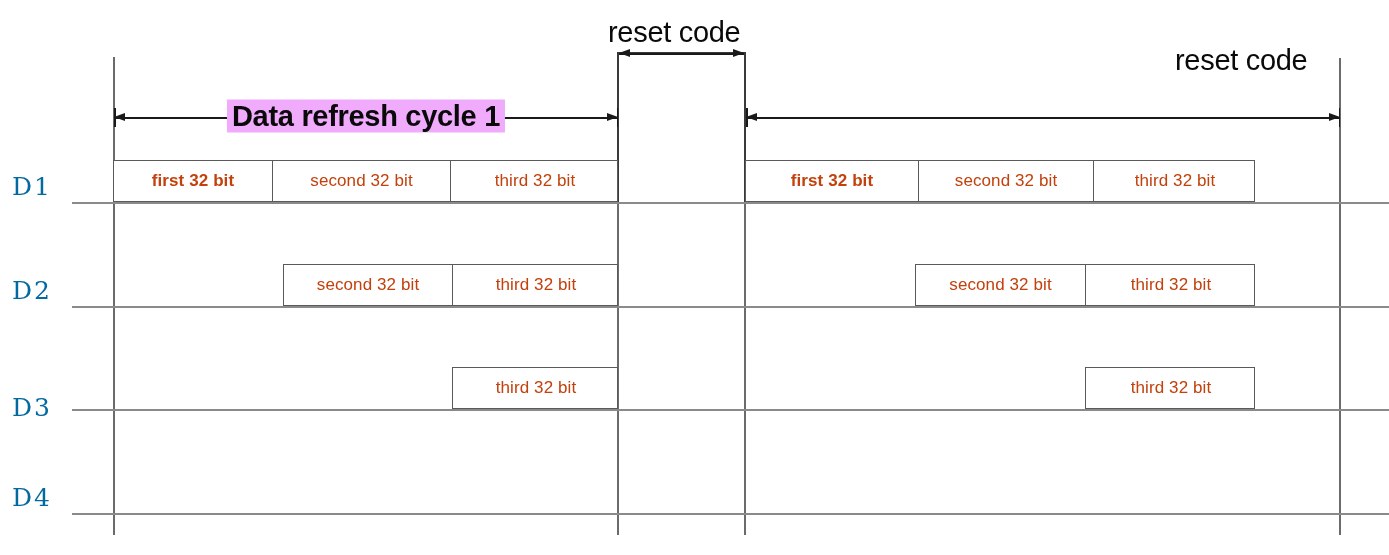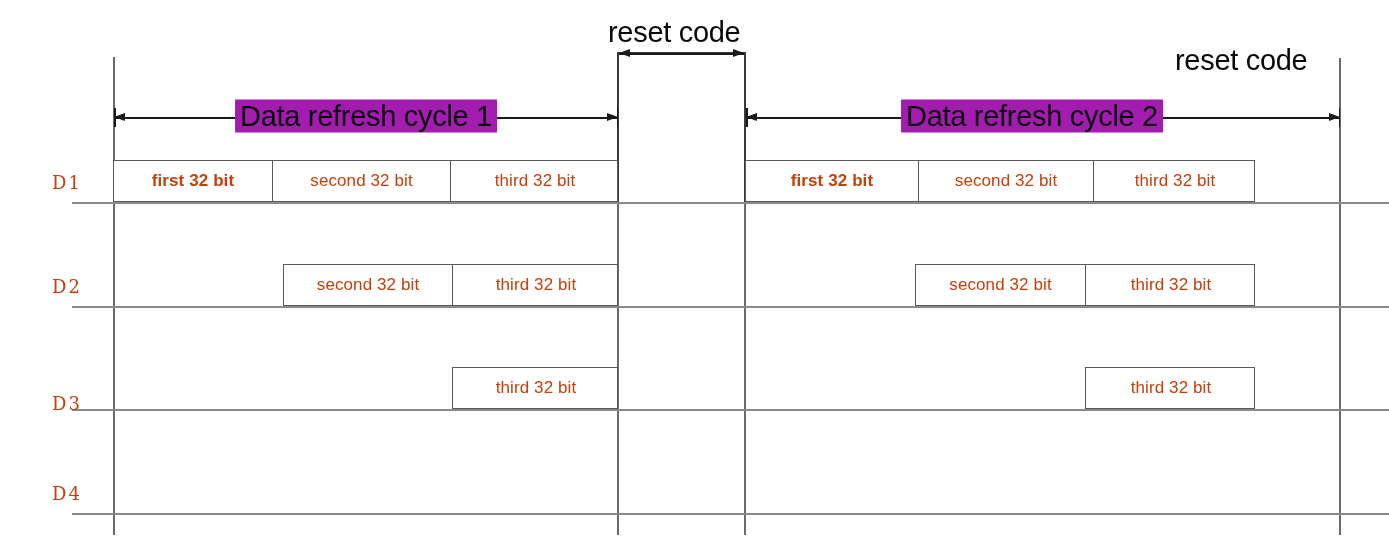--- a/index.html
+++ b/index.html
@@ -84,37 +84,37 @@
     top: -9px;
     width: 1.5px;
     height: 19px;
     background: #1a1a1a;
   }
   .dimarrow .tick.left  { left: 0; }
   .dimarrow .tick.right { right: 0; }
 
   .dimlabel {
     position: absolute;
-    background: #a21caf;
+    background: #f0abfc;
     padding: 0 5px;
     font-size: 29px;
     color: #0a0a0a;
     white-space: nowrap;
     transform: translate(-50%, -50%);
     letter-spacing: -0.3px;
+    font-weight: bold;
   }
 
   .dlabel {
     position: absolute;
     font-family: "DejaVu Serif", serif;
-    font-size: 18px;
-    color: #c2410c;
+    font-size: 25px;
+    color: #0369a1;
     letter-spacing: 2px;
     white-space: nowrap;
-    margin-left: 40px;
   }
 
   .freetext {
     position: absolute;
     font-size: 29px;
     color: #0a0a0a;
     white-space: nowrap;
     letter-spacing: -0.3px;
   }
   .freetext.bold {
@@ -168,21 +168,20 @@
   </div>
   <div class="dimlabel" style="left:366px; top:116px;">Data refresh cycle 1</div>
 
   <div class="dimarrow" style="left:746px; top:117px; width:594px;">
     <div class="shaft"></div>
     <div class="head left"></div>
     <div class="head right"></div>
     <div class="tick left"></div>
     <div class="tick right"></div>
   </div>
-  <div class="dimlabel" style="left:1032px; top:116px;">Data refresh cycle 2</div>
 
   <div id="packet-rows">
       <div class="boxrow" style="left: 113px; top: 160px; width: 505px; height: 42px;">
         <div class="boxcell" style="width: 159px; flex: 0 0 159px; font-weight: 600;">first 32 bit</div>
         <div class="boxcell" style="width: 178px; flex: 0 0 178px;">second 32 bit</div>
         <div class="boxcell" style="width: 168px; flex: 0 0 168px;">third 32 bit</div>
       </div>
       <div class="boxrow" style="left: 745px; top: 160px; width: 510px; height: 42px;">
         <div class="boxcell" style="width: 173px; flex: 0 0 173px; font-weight: 600;">first 32 bit</div>
         <div class="boxcell" style="width: 175px; flex: 0 0 175px;">second 32 bit</div>

